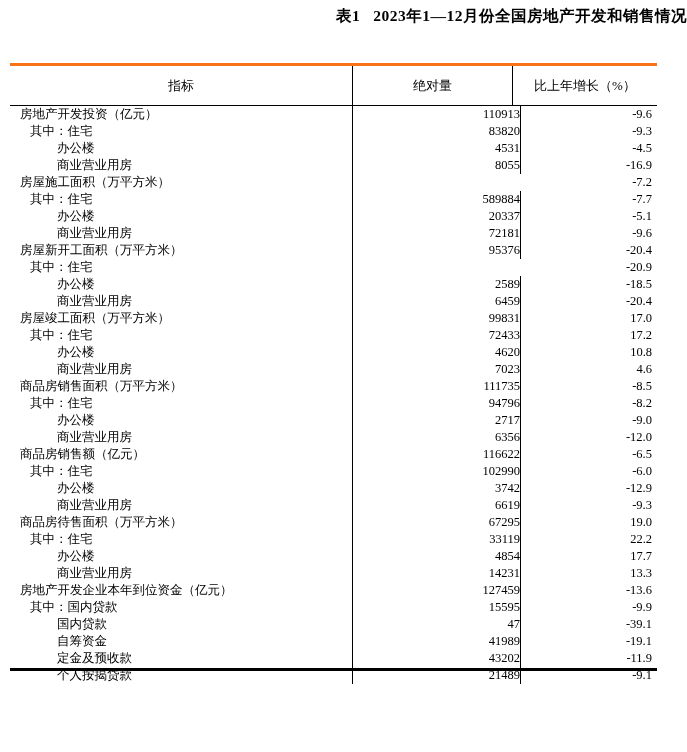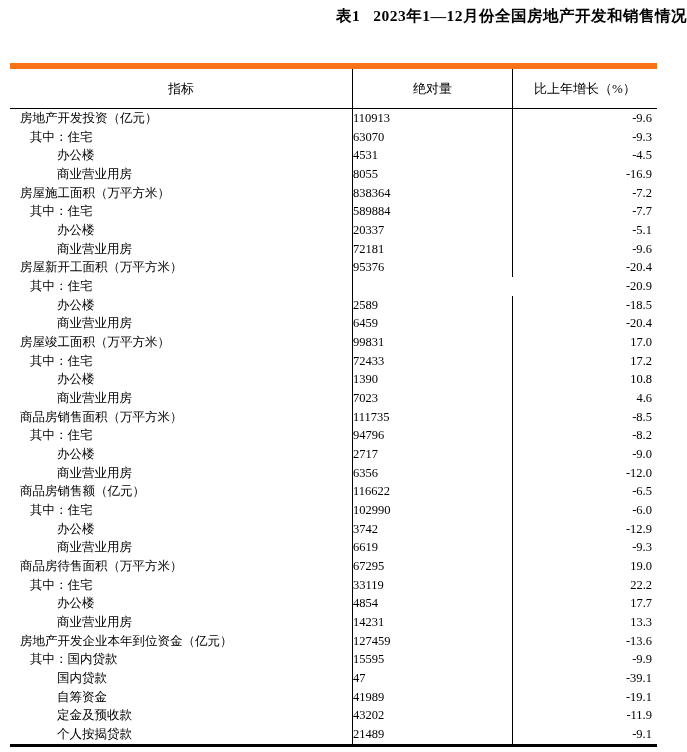--- a/index.html
+++ b/index.html
@@ -9,36 +9,36 @@
     font-family:"Liberation Serif","DejaVu Serif",serif; color:#000;
   }
   .title {
     position:absolute; top:6px; left:0; width:100%;
     text-align:right; font-size:15.5px; font-weight:bold;
     letter-spacing:0.5px;
   }
   .title .gap { margin-left:13px; }
 
   .stat-table {
-    position:absolute; left:10px; top:63px; width:647px; height:684px;
-    border-top:6px solid #f97316; border-bottom:3px solid #000;
+    position:absolute; left:10px; top:63px; width:647px; height:608px;
+    border-top:3px solid #f97316; border-bottom:3px solid #000;
     display:flex; flex-direction:column; font-size:12.5px;
   }
   .hrow {
     height:40px; flex:0 0 40px; display:flex;
     border-bottom:1px solid #000; font-size:13px;
   }
   .cell { display:flex; align-items:center; height:100%; }
   .c1 { width:343px; border-right:1px solid #000; }
-  .c2 { width:160px; border-right:1px solid #000; justify-content:flex-start; padding-right:7px; }
+  .c2 { width:160px; border-right:1px solid #000; justify-content:flex-end; }
   .c3 { flex:1; justify-content:flex-end; padding-right:5px; }
   .hrow .c1, .hrow .c2, .hrow .c3 { justify-content:center; padding:0; }
 
   .rows { flex:1; display:flex; flex-direction:column; }
-  .row { flex:1; display:flex; }
+  .row { flex:1; display:flex;gap:8px; }
   .lvl0 { padding-left:10px; }
   .lvl1 { padding-left:20px; }
   .lvl2 { padding-left:47px; }
 </style>
 </head>
 <body>
 
 <div class="title">
   <span>表1</span><span class="gap">2023年1—12月份全国房地产开发和销售情况</span>
 </div>
@@ -60,21 +60,21 @@
     <div class="cell c3">
       <span>-9.6</span>
     </div>
   </div>
 
   <div class="row">
     <div class="cell c1">
       <span class="lvl1">其中：住宅</span>
     </div>
     <div class="cell c2">
-      <span>63070</span>
+      <span>83820</span>
     </div>
     <div class="cell c3">
       <span>-9.3</span>
     </div>
   </div>
 
   <div class="row">
     <div class="cell c1">
       <span class="lvl2">办公楼</span>
     </div>
@@ -95,23 +95,20 @@
     </div>
     <div class="cell c3">
       <span>-16.9</span>
     </div>
   </div>
 
   <div class="row">
     <div class="cell c1">
       <span class="lvl0">房屋施工面积（万平方米）</span>
     </div>
-    <div class="cell c2">
-      <span>838364</span>
-    </div>
     <div class="cell c3">
       <span>-7.2</span>
     </div>
   </div>
 
   <div class="row">
     <div class="cell c1">
       <span class="lvl1">其中：住宅</span>
     </div>
     <div class="cell c2">
@@ -213,21 +210,21 @@
     <div class="cell c3">
       <span>17.2</span>
     </div>
   </div>
 
   <div class="row">
     <div class="cell c1">
       <span class="lvl2">办公楼</span>
     </div>
     <div class="cell c2">
-      <span>1390</span>
+      <span>4620</span>
     </div>
     <div class="cell c3">
       <span>10.8</span>
     </div>
   </div>
 
   <div class="row">
     <div class="cell c1">
       <span class="lvl2">商业营业用房</span>
     </div>

